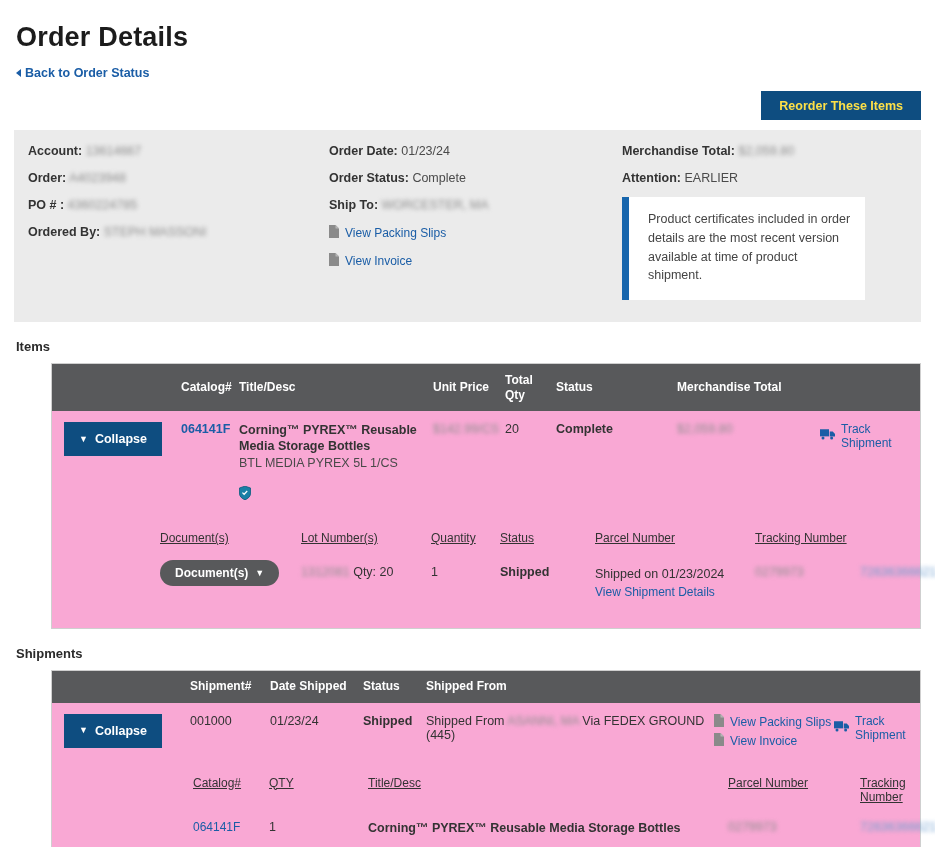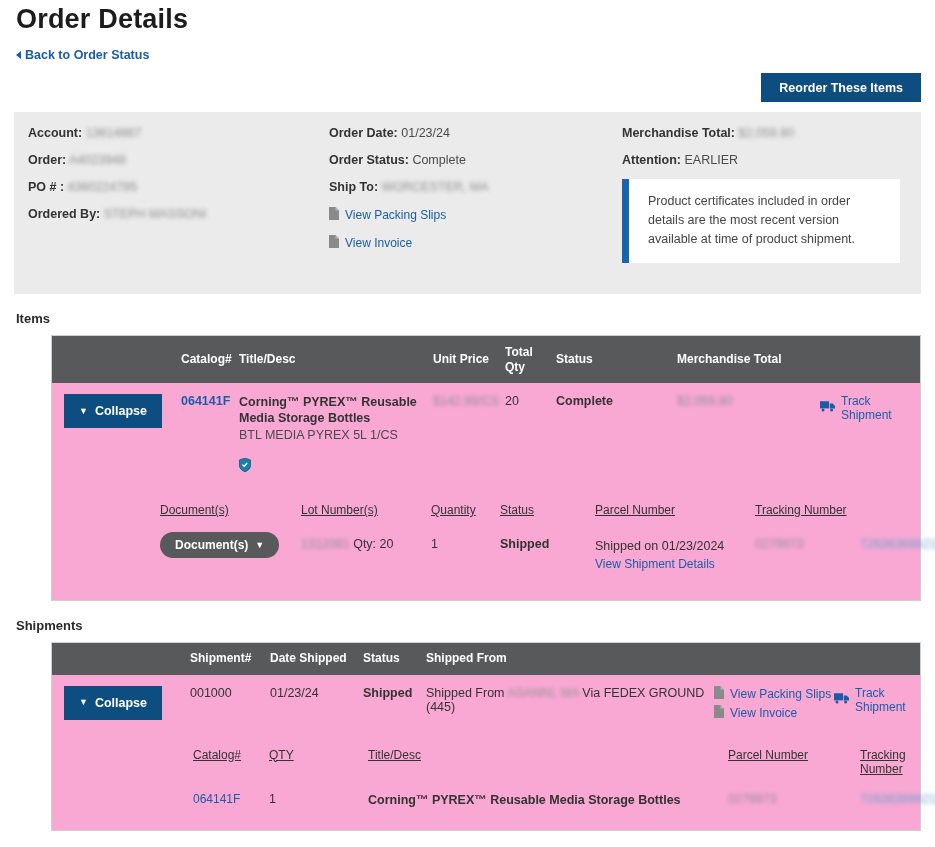--- a/index.html
+++ b/index.html
@@ -12,21 +12,21 @@
     position: relative;
     overflow: hidden;
   }
   .page { padding: 2px 14px 0 14px; }
 
   
   .page-title {
     font-size: 27px;
     font-weight: bold;
     color: #1c1c1c;
-    margin: 2px 0 10px 2px;
+    margin: 20px 0 10px 2px;
     letter-spacing: .2px;
   }
   .back-link {
     display: inline-flex;
     align-items: center;
     color: #1a5da6;
     font-size: 12.5px;
     font-weight: bold;
     cursor: pointer;
     margin-left: 2px;
@@ -57,21 +57,21 @@
   }
   .btn-outline {
     background: #fff;
     border: 1px solid #c9c9c9;
     color: #4d4d4d;
     padding: 0 18px;
     gap: 7px;
   }
   .btn-navy {
     background: #0e4d80;
-    color: #ffffff;
+    color: #fde047;
     padding: 4px 18px;
   }
 
   
   .info-panel {
     margin-top: 10px;
     background: #ebebeb;
     padding: 13px 14px 22px 14px;
     display: grid;
     grid-template-columns: 301px 293px 1fr;
@@ -83,21 +83,21 @@
   .doc-link-line { margin-bottom: 10px; display: flex; align-items: center; gap: 6px; }
   .link {
     color: #1a5da6;
     font-size: 12px;
     cursor: pointer;
     text-decoration: none;
   }
   .notice-box {
     background: #fff;
     border-left: 7px solid #1766ad;
-    width: 278px;
+    width: 243px;
     padding: 13px 14px 15px 19px;
     font-size: 12.5px;
     color: #444;
     line-height: 1.5;
     margin-top: 3px;
   }
 
   
   .redacted { color: #8f8f8f; filter: blur(2.2px); user-select: none; }
   .redacted-blue { color: #6f9fd0; filter: blur(2.2px); user-select: none; }

